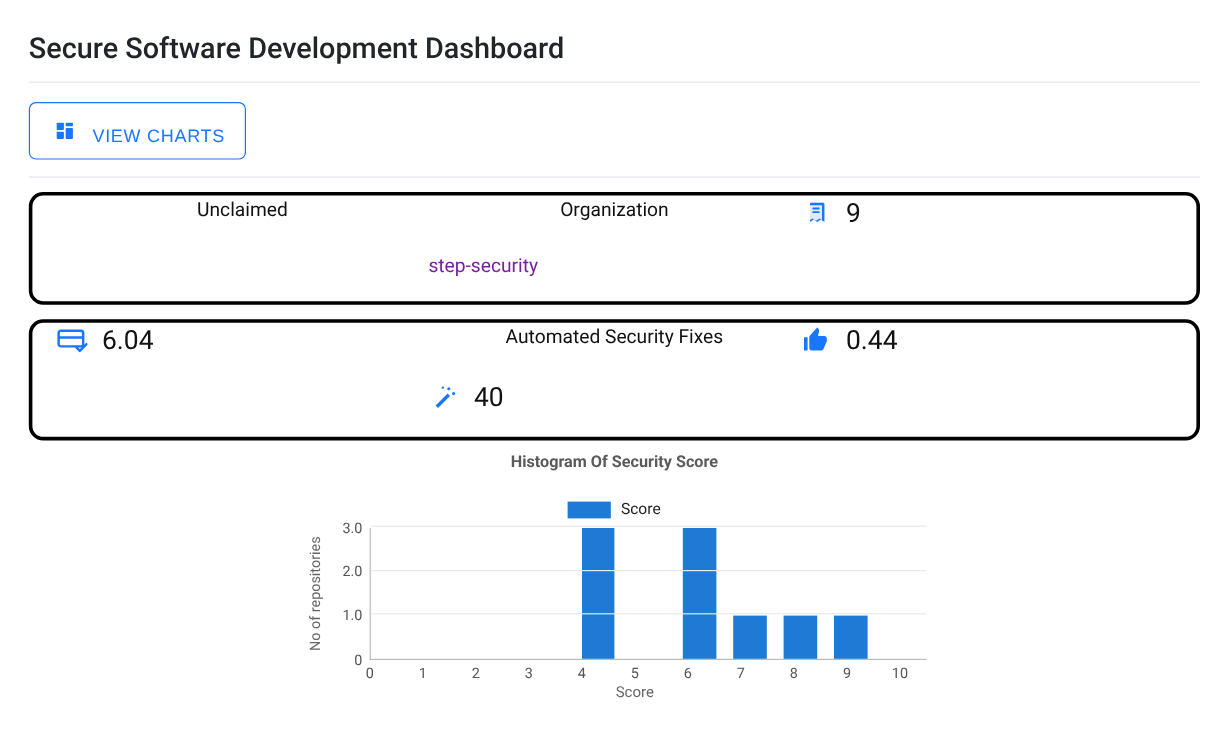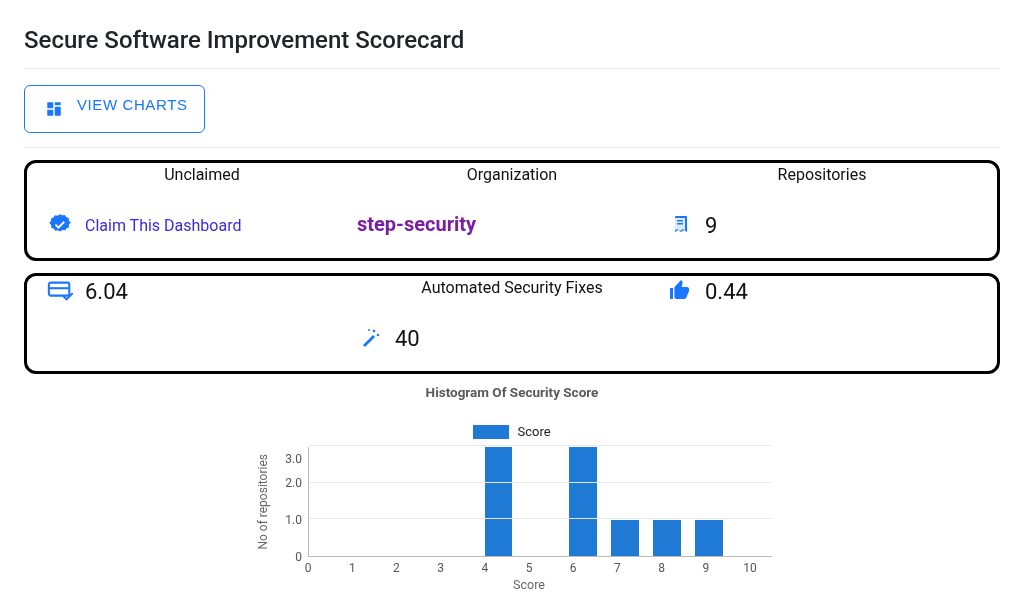--- a/index.html
+++ b/index.html
@@ -19,21 +19,21 @@
   .rule {
     border: none;
     border-top: 1px solid #e5e7eb;
     margin: 0;
   }
   .toolbar {
     padding: 16px 0 14px 0;
   }
   .btn-view-charts {
     display: inline-flex;
-    align-items: flex-start;
+    align-items: flex-end;
     gap: 10px;
     border: 1px solid #1976ff;
     color: #1976ff;
     background: #fff;
     border-radius: 6px;
     padding: 10px 16px;
     font-size: 15px;
     font-weight: 500;
     letter-spacing: 0.6px;
     cursor: pointer;
@@ -66,24 +66,23 @@
     font-size: 22px;
     font-weight: 400;
     color: #111;
   }
   .link-value {
     font-size: 16px;
     color: #3b2bd9;
     cursor: pointer;
   }
   .link-purple {
-    font-size: 20px;
+    font-size: 16px;
     color: #7a1fa2;
     cursor: pointer;
-    font-weight: bold;
   }
   .ico-box {
     width: 26px; height: 26px;
     display: inline-flex;
     align-items: center;
     justify-content: center;
     color: #1976ff;
   }
 
   
@@ -180,21 +179,21 @@
     text-align: center;
     font-size: 12.5px;
     color: #666;
     margin-top: 2px;
     flex: 1 1 auto;
   }
 </style>
 </head>
 <body>
 
-<h1 class="page-title">Secure Software Improvement Scorecard</h1>
+<h1 class="page-title">Secure Software Development Dashboard</h1>
 <hr class="rule">
 
 <div class="toolbar">
   <button class="btn-view-charts">
     <span class="ico-box">
       <svg width="18" height="18" viewBox="0 0 24 24" fill="#1976ff">
           <rect x="3" y="3" width="8" height="8" rx="1"></rect>
           <rect x="13" y="3" width="8" height="4" rx="1"></rect>
           <rect x="13" y="9" width="8" height="12" rx="1"></rect>
           <rect x="3" y="13" width="8" height="8" rx="1"></rect>
@@ -202,40 +201,30 @@
     </span>
     <span>VIEW CHARTS</span>
   </button>
 </div>
 
 <hr class="rule">
 
 <div class="cards-row">
   <div class="card-cell">
     <div class="card-label">Unclaimed</div>
-    <div class="card-value-row">
-      <span class="ico-box">
-        <svg width="26" height="26" viewBox="0 0 24 24" fill="#1976ff">
-            <path d="M12 2l2.09 1.09 2.32-.42 1.3 1.97 2.3.86.18 2.45L22 10l-1.81 1.65.18 2.45-2.3.86-1.3 1.97-2.32-.42L12 18l-2.09-1.09-2.32.42-1.3-1.97-2.3-.86-.18-2.45L2 10l1.81-1.65-.18-2.45 2.3-.86 1.3-1.97 2.32.42L12 2z"></path>
-            <path fill="#fff" d="M10.5 13.2l-2.1-2.1-1.2 1.2 3.3 3.3 6-6-1.2-1.2z"></path>
-          </svg>
-      </span>
-      <span class="link-value">Claim This Dashboard</span>
-    </div>
   </div>
 
   <div class="card-cell">
     <div class="card-label">Organization</div>
     <div class="card-value-row">
       <span class="link-purple">step-security</span>
     </div>
   </div>
 
   <div class="card-cell">
-    <div class="card-label">Repositories</div>
     <div class="card-value-row">
       <span class="ico-box">
         <svg width="24" height="24" viewBox="0 0 24 24" fill="#1976ff">
             <path d="M6 3h12a1 1 0 0 1 1 1v15l-3-2-3 2-3-2-3 2V4a1 1 0 0 1 1-1z" opacity=".15"></path>
             <path d="M6 3h12a1 1 0 0 1 1 1v15l-3-2-3 2-3-2-3 2V4a1 1 0 0 1 1-1zm1 2v12.3l2-1.3 3 2 3-2 2 1.3V5H7z"></path>
             <rect x="9" y="7" width="6" height="1.6" rx=".6"></rect>
             <rect x="9" y="10" width="6" height="1.6" rx=".6"></rect>
           </svg>
       </span>
       <span class="card-value">9</span>
@@ -289,21 +278,21 @@
   <div class="chart-legend">
     <span class="legend-swatch"></span>
     <span>Score</span>
   </div>
   <div class="chart-body">
     <div class="ylabel">No of repositories</div>
     <div class="yaxis" id="yaxis">
         <div class="yt" style="bottom: 0px;">0</div>
         <div class="yt" style="bottom: 36.6667px;">1.0</div>
         <div class="yt" style="bottom: 74px;">2.0</div>
-        <div class="yt" style="bottom: 98px;">3.0</div>
+        <div class="yt" style="bottom: 110px;">3.0</div>
       </div>
     <div class="plot" id="plot">
         <div class="gridline" style="bottom: 36.6667px;"></div>
         <div class="gridline" style="bottom: 73.3333px;"></div>
         <div class="gridline" style="bottom: 110px;"></div>
         <div class="slot"></div>
         <div class="slot"></div>
         <div class="slot"></div>
         <div class="slot"></div>
         <div class="slot">

